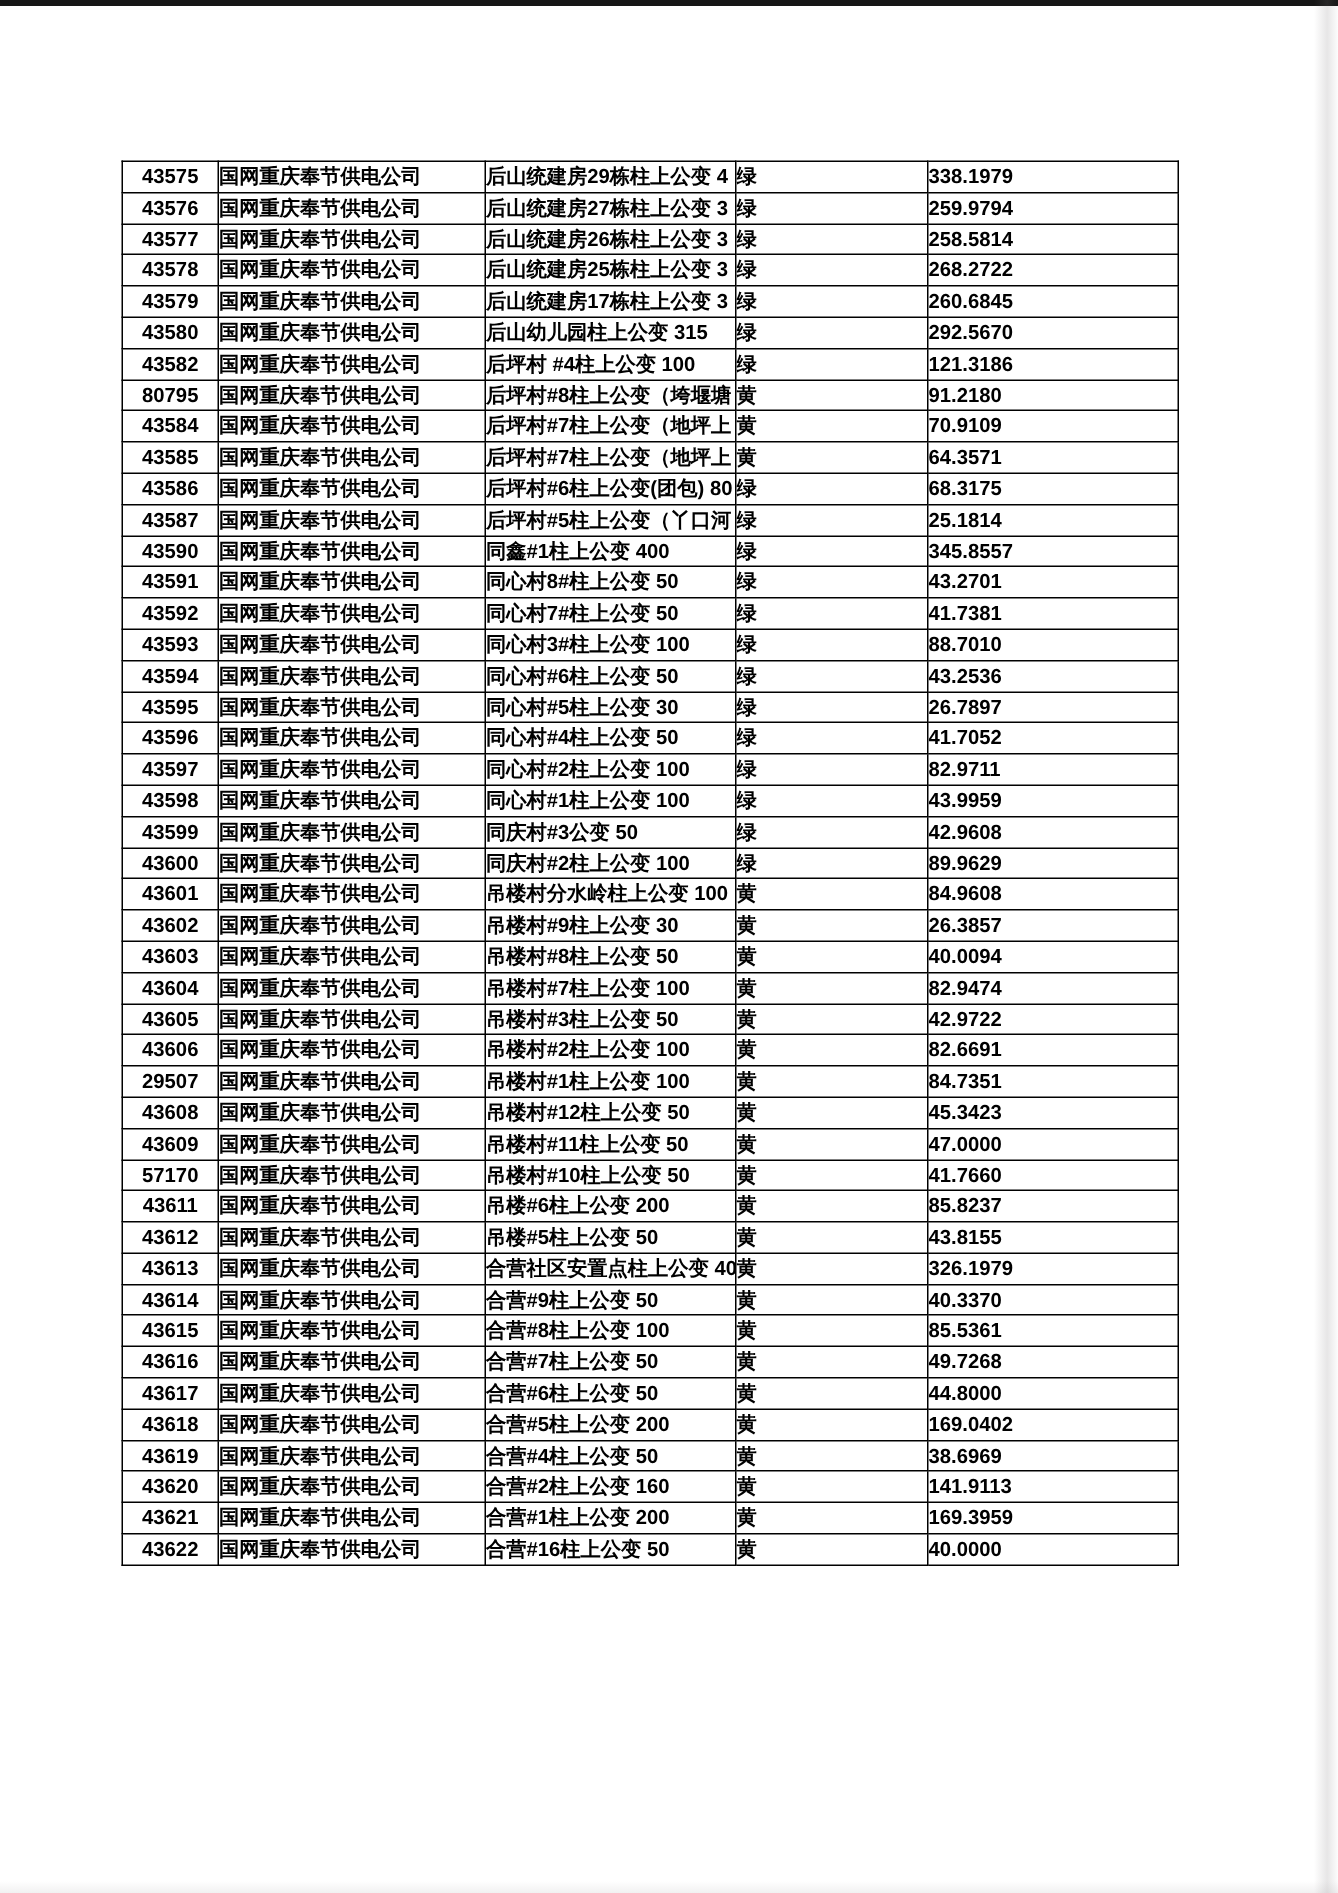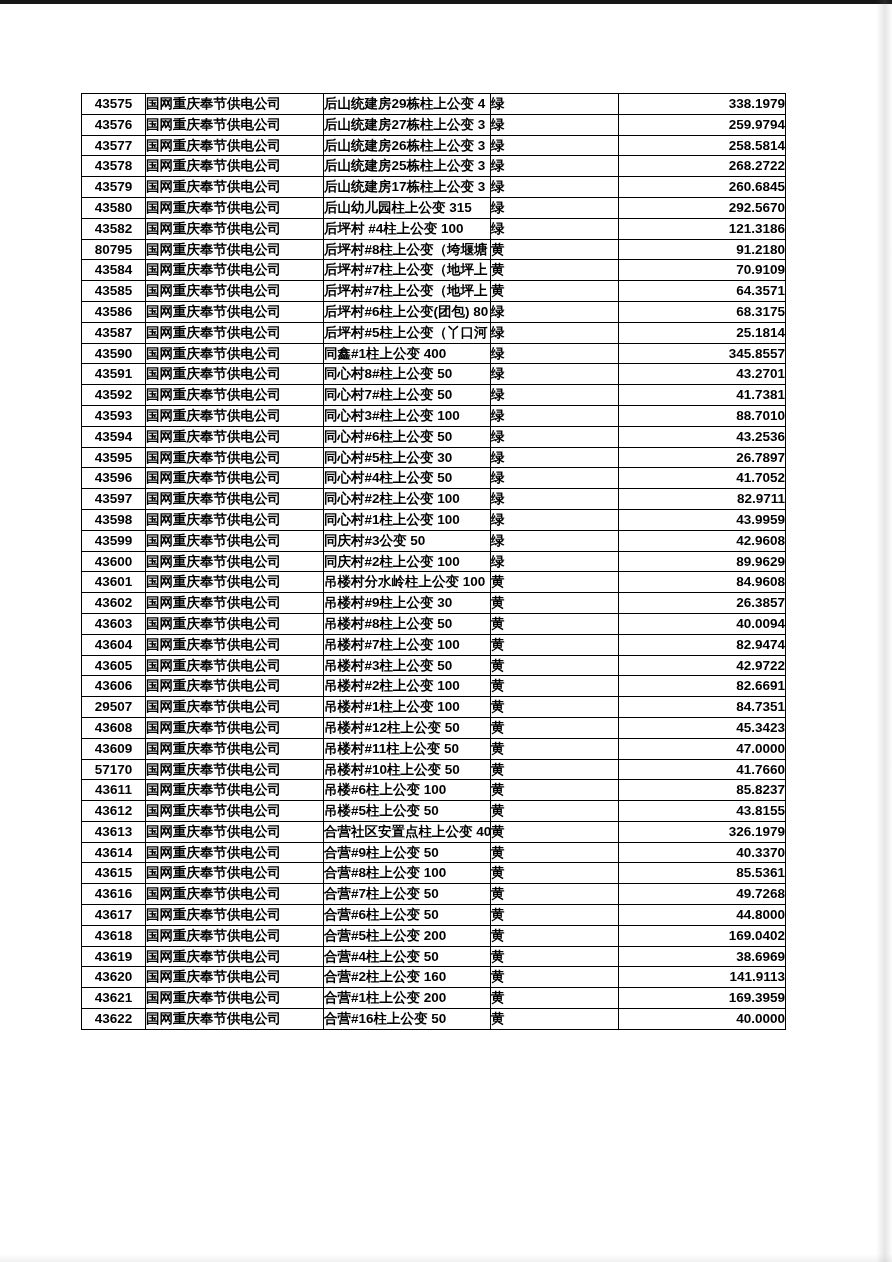--- a/index.html
+++ b/index.html
@@ -21,42 +21,42 @@
     background:linear-gradient(to right, rgba(120,115,118,0) 0%, rgba(120,115,118,0.18) 55%, rgba(120,115,118,0.02) 100%);
     pointer-events:none;
   }
   .bottom-edge{
     position:absolute;left:0;bottom:0;
     width:892px;height:8px;
     background:linear-gradient(to bottom, rgba(120,115,118,0) 0%, rgba(120,115,118,0.10) 100%);
     pointer-events:none;
   }
   table.grid{
-    position:absolute;left:81px;top:93px;
+    position:absolute;left:81px;top:107px;
     width:704px;
     border-collapse:collapse;
     table-layout:fixed;
   }
   table.grid td{
     border:1.6px solid #000000;
     height:19.8px;
     padding:0;
     font-size:13.5px;
     font-weight:bold;
     color:#000000;
     line-height:19.8px;
     overflow:hidden;
     white-space:nowrap;
     vertical-align:middle;
   }
   td.c0{text-align:center;}
   td.c1{padding-left:3px;}
   td.c2{padding-left:3px;}
   td.c3{padding-left:4px;}
-  td.c4{text-align:right;margin-left:16px;}
+  td.c4{text-align:left;margin-left:16px;}
 </style>
 </head>
 <body>
 
 <div class="page" style="background: rgb(255, 255, 255);">
   <div class="topbar" style="background: rgb(22, 22, 22);"></div>
 
   <table class="grid">
     <colgroup>
       <col style="width:64px">
@@ -293,21 +293,21 @@
         <tr>
           <td class="c0">57170</td>
           <td class="c1">国网重庆奉节供电公司</td>
           <td class="c2">吊楼村#10柱上公变 50</td>
           <td class="c3">黄</td>
           <td class="c4">41.7660</td>
         </tr>
         <tr>
           <td class="c0">43611</td>
           <td class="c1">国网重庆奉节供电公司</td>
-          <td class="c2">吊楼#6柱上公变 100</td>
+          <td class="c2">吊楼#6柱上公变 200</td>
           <td class="c3">黄</td>
           <td class="c4">85.8237</td>
         </tr>
         <tr>
           <td class="c0">43612</td>
           <td class="c1">国网重庆奉节供电公司</td>
           <td class="c2">吊楼#5柱上公变 50</td>
           <td class="c3">黄</td>
           <td class="c4">43.8155</td>
         </tr>

